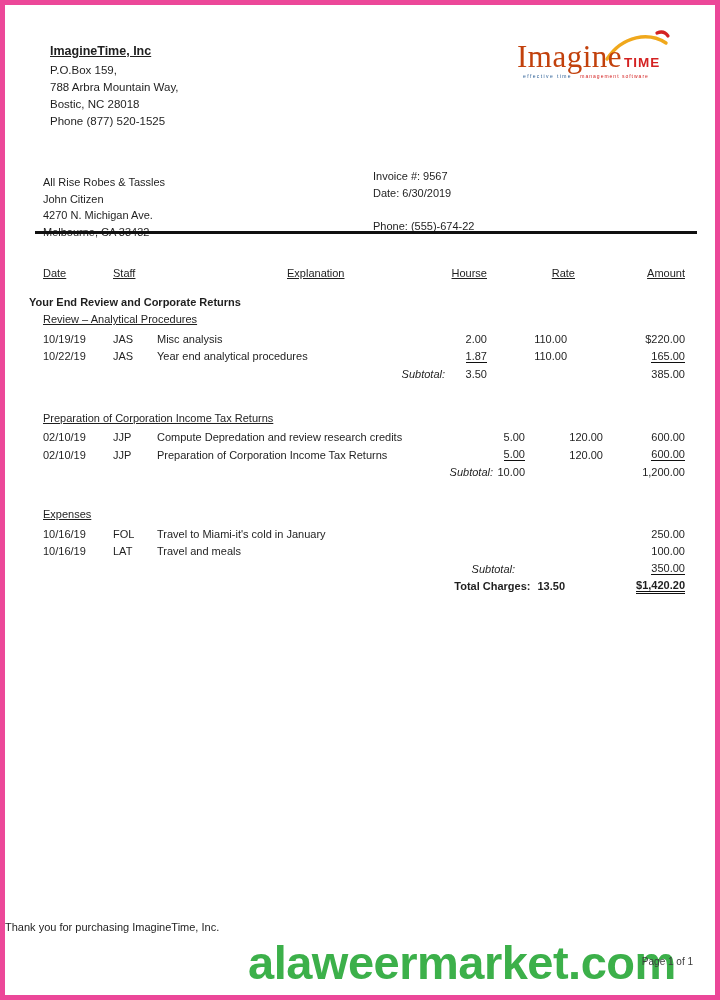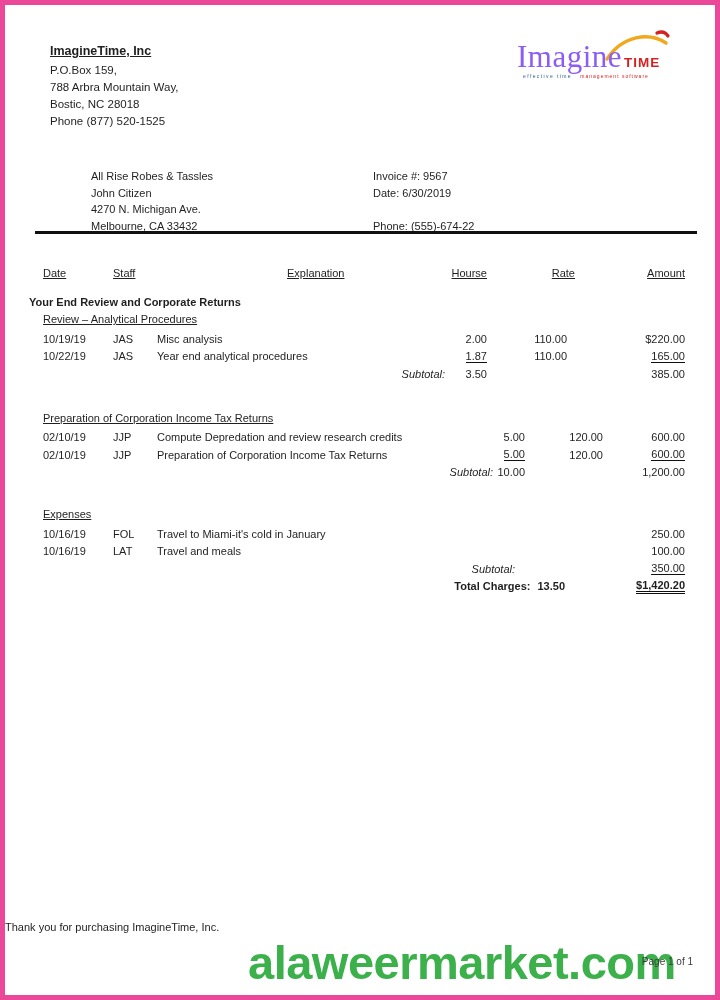--- a/index.html
+++ b/index.html
@@ -17,21 +17,21 @@
   .logo { position:absolute; left:512px; top:34px; width:170px; height:52px; }
   .logo-row { white-space:nowrap; position:relative; z-index:1; }
   .logo-imagine { font-family:"Liberation Serif", serif; font-size:31px; color:#2e6096; letter-spacing:0.5px; }
   .logo-time { font-size:13.5px; font-weight:bold; color:#d42222; letter-spacing:1px; margin-left:2px; }
   .logo-swoosh { position:absolute; left:82px; top:-12px; z-index:0; }
   .tagline { margin-top:-2px; font-size:5px; white-space:nowrap; padding-left:6px; }
   .tag-l { color:#2e6096; letter-spacing:1.4px; }
   .tag-r { color:#d42222; letter-spacing:1px; margin-left:7px; }
 
   
-  .billto { position:absolute; left:38px; top:163px; font-size:11px; line-height:16.5px;margin-left:48px; }
+  .billto { position:absolute; left:38px; top:169px; font-size:11px; line-height:16.5px; }
   .invmeta { position:absolute; left:368px; top:163px; font-size:11px; line-height:16.5px; }
   .invmeta .phone-line { margin-top:17px; }
   .invmeta .lbl { margin-right:3px; }
   .rule { position:absolute; left:30px; top:226px; width:662px; height:3px; background:#101010; }
 
   
   .table { position:absolute; left:0; top:258px; width:720px; font-size:11px; }
   .trow { display:flex; align-items:center; padding:0 40px 0 38px; height:17.5px; }
   .c-date   { width:70px; }
   .c-staff  { width:44px; }
@@ -86,21 +86,21 @@
     <div>Bostic, NC 28018</div>
     <div>Phone (877) 520-1525</div>
   </div>
 
   <div class="logo">
     <svg class="logo-swoosh" width="78" height="36" viewBox="0 0 78 36">
       <path d="M8 32 C 24 8, 50 5, 67 16" stroke="#f0a81c" stroke-width="3.4" fill="none" stroke-linecap="round"></path>
       <path d="M58 6 q 7 -3 11 3" stroke="#d42222" stroke-width="3.2" fill="none" stroke-linecap="round"></path>
     </svg>
     <div class="logo-row">
-      <span class="logo-imagine" style="color: #8b5cf6;">Imagine</span><span class="logo-time" style="color: rgb(212, 34, 34);">TIME</span>
+      <span class="logo-imagine" style="color: #c2410c;">Imagine</span><span class="logo-time" style="color: rgb(212, 34, 34);">TIME</span>
     </div>
     <div class="tagline">
       <span class="tag-l">effective time</span>
       <span class="tag-r">management software</span>
     </div>
   </div>
 
   <div class="billto">
     <div>All Rise Robes &amp; Tassles</div>
     <div>John Citizen</div>

